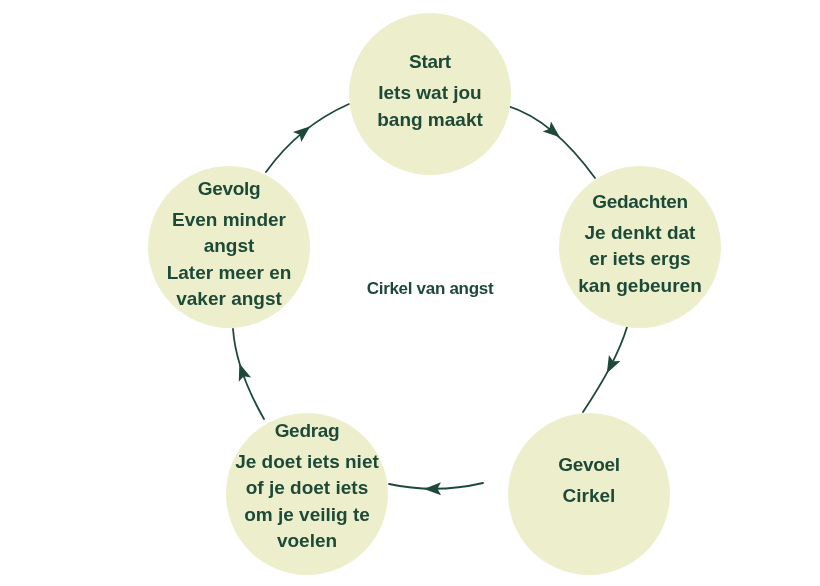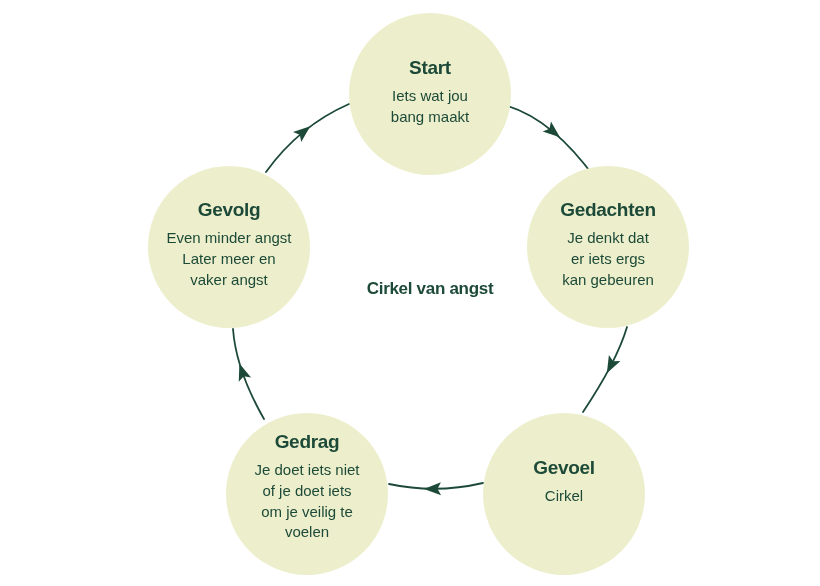--- a/index.html
+++ b/index.html
@@ -50,28 +50,28 @@
     text-align:center;
     padding:10px 8px 14px 8px;
   }
   .node-label{
     font-size:19px;
     font-weight:700;
     letter-spacing:-0.3px;
     margin-bottom:7px;
   }
   .node-desc{
-    font-size:15px;
-    font-weight:400;
+    font-size:19px;
+    font-weight:700;
     line-height:1.38;
     white-space:pre-line;
   }
   .node-start   {left:349px; top:13px;}
-  .node-gedachten{left:527px; top:166px;}
-  .node-gevoel  {left:483px; top:413px; padding-bottom:34px;text-align:right;}
+  .node-gedachten{left:559px; top:166px;}
+  .node-gevoel  {left:508px; top:413px; padding-bottom:34px;text-align:right;}
   .node-gedrag  {left:226px; top:413px; padding-bottom:24px;}
   .node-gevolg  {left:148px; top:166px;}
   .center-title{
     position:absolute;
     left:430px;
     top:289px;
     transform:translate(-50%,-50%);
     color:var(--text);
     font-size:17px;
     font-weight:700;

